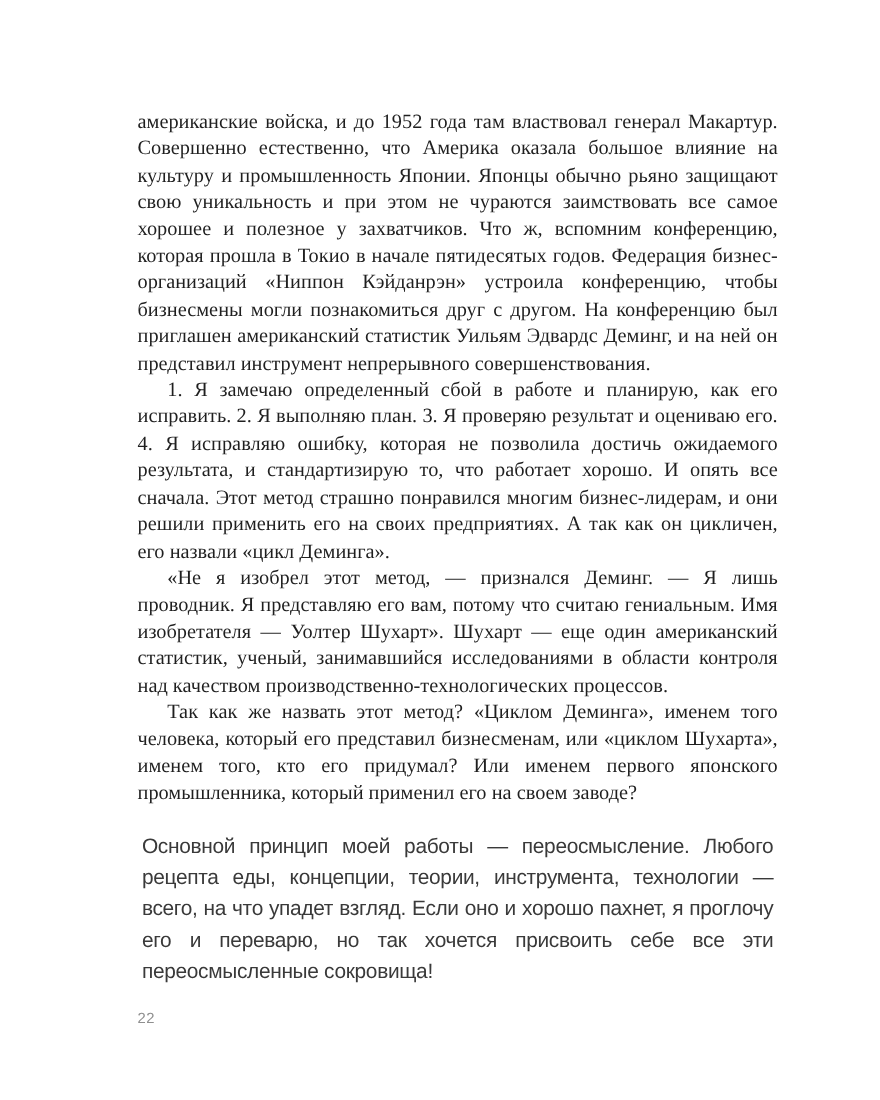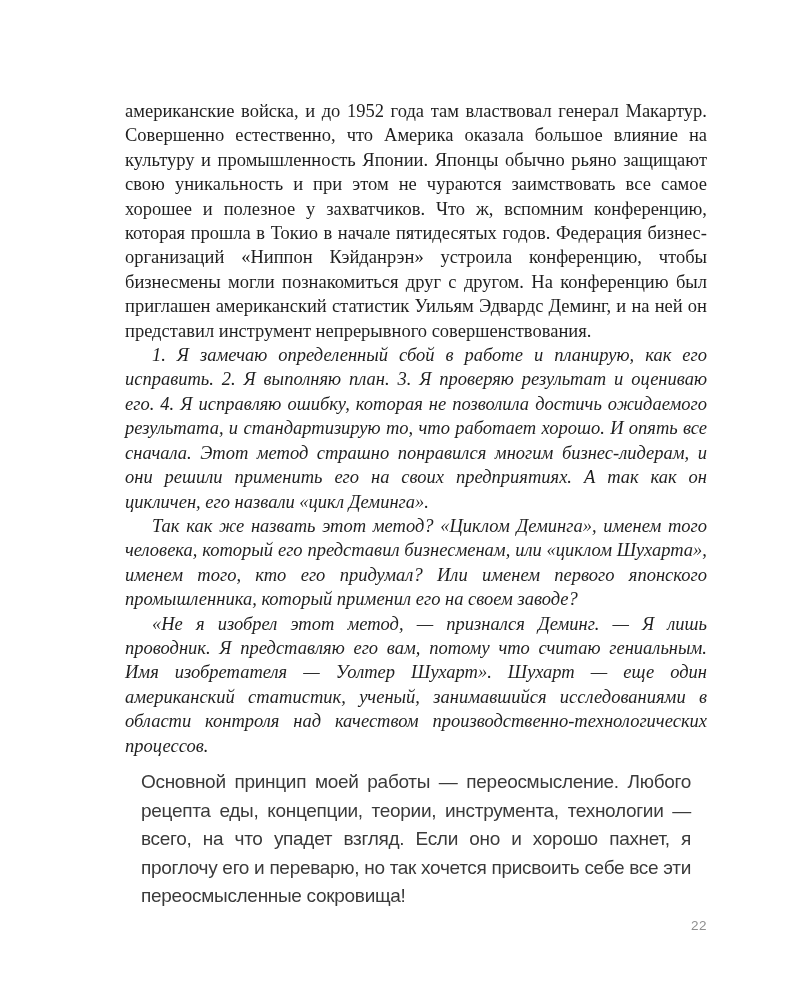--- a/index.html
+++ b/index.html
@@ -19,59 +19,59 @@
   }
   .serif-block p {
     margin: 0;
     font-family: "Liberation Serif", "DejaVu Serif", serif;
     font-size: 18.5px;
     line-height: 24.4px;
     color: #1f1f1f;
     text-align: justify;
     text-justify: inter-word;
   }
-  .serif-block p.indent { text-indent: 27px; font-style: italic; }
+  .serif-block p.indent { text-indent: 27px; }
   .sans-block {
     position: absolute;
     left: 125px;
     top: 752px;
     width: 582px;
   }
   .sans-block p {
-    margin: 16px;
+    margin: 4px;
     font-family: "Liberation Sans", "DejaVu Sans", sans-serif;
     font-size: 19px;
     line-height: 28.6px;
     color: #3a3a3a;
     letter-spacing: -0.3px;
     text-align: justify;
     text-justify: inter-word;
   }
   .page-number {
     position: absolute;
     left: 125px;
     top: 918px;
     width: 582px;
-    text-align: right;
+    text-align: left;
     font-family: "Liberation Sans", "DejaVu Sans", sans-serif;
     font-size: 13.5px;
     color: #8f8f8f;
     letter-spacing: 0.5px;
   }
 </style>
 </head>
 <body>
 
 <div class="page">
 
   <div class="serif-block">
     <p>американские войска, и до 1952 года там властвовал генерал Макартур. Совершенно естественно, что Америка оказала большое влияние на культуру и промышленность Японии. Японцы обычно рьяно защищают свою уникальность и при этом не чураются заимствовать все самое хорошее и полезное у захватчиков. Что ж, вспомним конференцию, которая прошла в Токио в начале пятидесятых годов. Федерация бизнес-организаций «Ниппон Кэйданрэн» устроила конференцию, чтобы бизнесмены могли познакомиться друг с другом. На конференцию был приглашен американский статистик Уильям Эдвардс Деминг, и на ней он представил инструмент непрерывного совершенствования.</p>
     <p class="indent">1. Я замечаю определенный сбой в работе и планирую, как его исправить. 2. Я выполняю план. 3. Я проверяю результат и оцениваю его. 4. Я исправляю ошибку, которая не позволила достичь ожидаемого результата, и стандартизирую то, что работает хорошо. И опять все сначала. Этот метод страшно понравился многим бизнес-лидерам, и они решили применить его на своих предприятиях. А так как он цикличен, его назвали «цикл Деминга».</p>
+    <p class="indent">«Не я изобрел этот метод, — признался Деминг. — Я лишь проводник. Я представляю его вам, потому что считаю гениальным. Имя изобретателя — Уолтер Шухарт». Шухарт — еще один американский статистик, ученый, занимавшийся исследованиями в области контроля над качеством производственно-технологических процессов.</p>
     <p class="indent">Так как же назвать этот метод? «Циклом Деминга», именем того человека, который его представил бизнесменам, или «циклом Шухарта», именем того, кто его придумал? Или именем первого японского промышленника, который применил его на своем заводе?</p>
-    <p class="indent">«Не я изобрел этот метод, — признался Деминг. — Я лишь проводник. Я представляю его вам, потому что считаю гениальным. Имя изобретателя — Уолтер Шухарт». Шухарт — еще один американский статистик, ученый, занимавшийся исследованиями в области контроля над качеством производственно-технологических процессов.</p>
   </div>
 
   <div class="sans-block">
     <p>Основной принцип моей работы — переосмысление. Любого рецепта еды, концепции, теории, инструмента, технологии — всего, на что упадет взгляд. Если оно и хорошо пахнет, я проглочу его и переварю, но так хочется присвоить себе все эти переосмысленные сокровища!</p>
   </div>
 
   <div class="page-number">22</div>
 
 </div>
 

